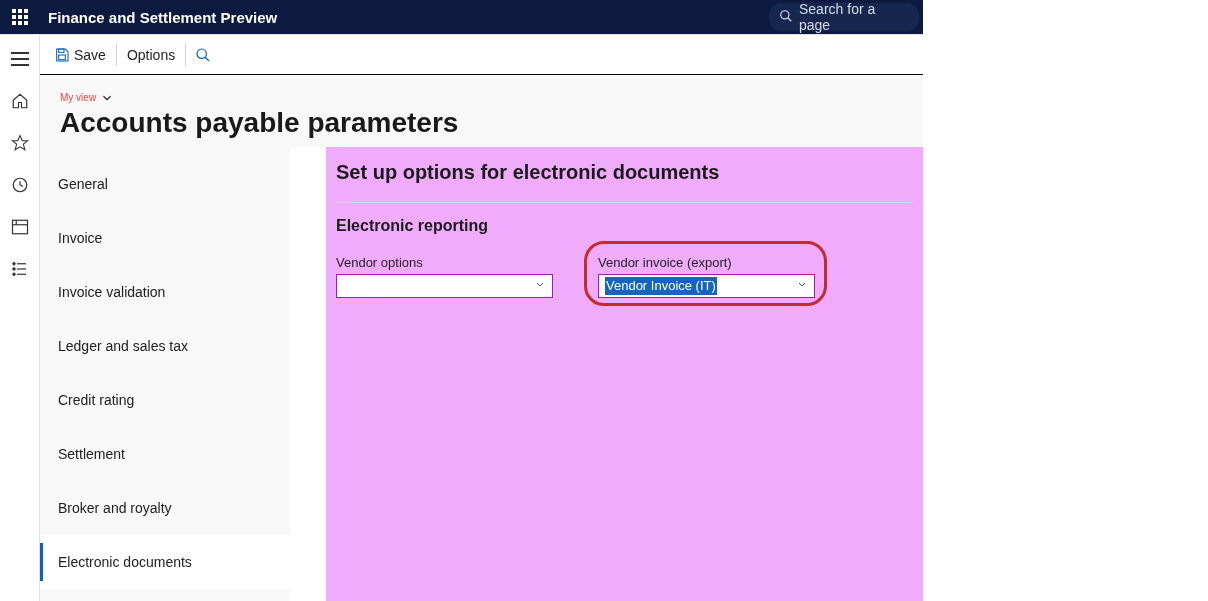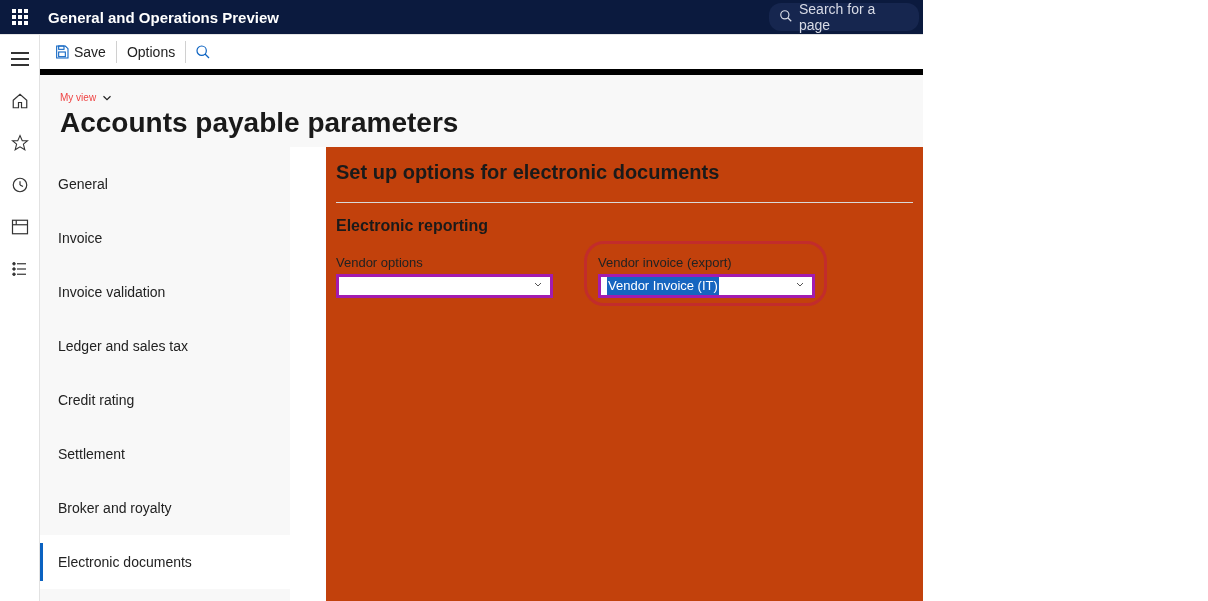--- a/index.html
+++ b/index.html
@@ -95,21 +95,21 @@
     .rail-item svg { stroke: #333; }
 
     .workspace {
       flex: 1;
       display: flex;
       flex-direction: column;
     }
 
     .action-bar {
       height: 40px;
-      border-bottom: 6px solid #000000;
+      border-bottom: 1px solid #000000;
       display: flex;
       align-items: center;
       padding: 0 6px;
       background: #fff;
     }
     .action-btn {
       display: flex;
       align-items: center;
       height: 30px;
       padding: 0 8px;
@@ -181,21 +181,21 @@
       position: absolute;
       left: 0;
       top: 8px;
       bottom: 8px;
       width: 3px;
       background: #0b62c1;
     }
 
     .main-panel {
       flex: 1;
-      background: #c2410c;
+      background: #f0abfc;
       padding: 14px 10px 0 10px;
     }
     .section-title {
       font-size: 20px;
       font-weight: 600;
       color: #1a1a1a;
       padding-bottom: 18px;
     }
     .section-sep {
       height: 1px;
@@ -216,21 +216,21 @@
       position: relative;
     }
     .field-label {
       font-size: 13px;
       color: #222;
       margin-bottom: 4px;
     }
     .dropdown {
       width: 217px;
       height: 24px;
-      border: 3px solid #a21caf;
+      border: 1px solid #a21caf;
       background: #fff;
       display: flex;
       align-items: center;
       padding: 0 24px 0 6px;
       font-size: 13px;
       position: relative;
       cursor: pointer;
     }
     .dropdown .chev {
       position: absolute;
@@ -265,21 +265,21 @@
         <span></span>
         <span></span>
       <span></span>
         <span></span>
         <span></span>
       <span></span>
         <span></span>
         <span></span>
     </div>
   </div>
-  <div class="app-title">General and Operations Preview</div>
+  <div class="app-title">Finance and Settlement Preview</div>
   <div class="header-spacer"></div>
   <div class="search-area">
     <span class="sicon">
       <svg width="14" height="14" viewBox="0 0 24 24" fill="none">
         <circle cx="10" cy="10" r="7" stroke="#d8dbe6" stroke-width="2"></circle>
         <line x1="15" y1="15" x2="21" y2="21" stroke="#d8dbe6" stroke-width="2"></line>
       </svg>
     </span>
     <span>Search for a page</span>
   </div>

